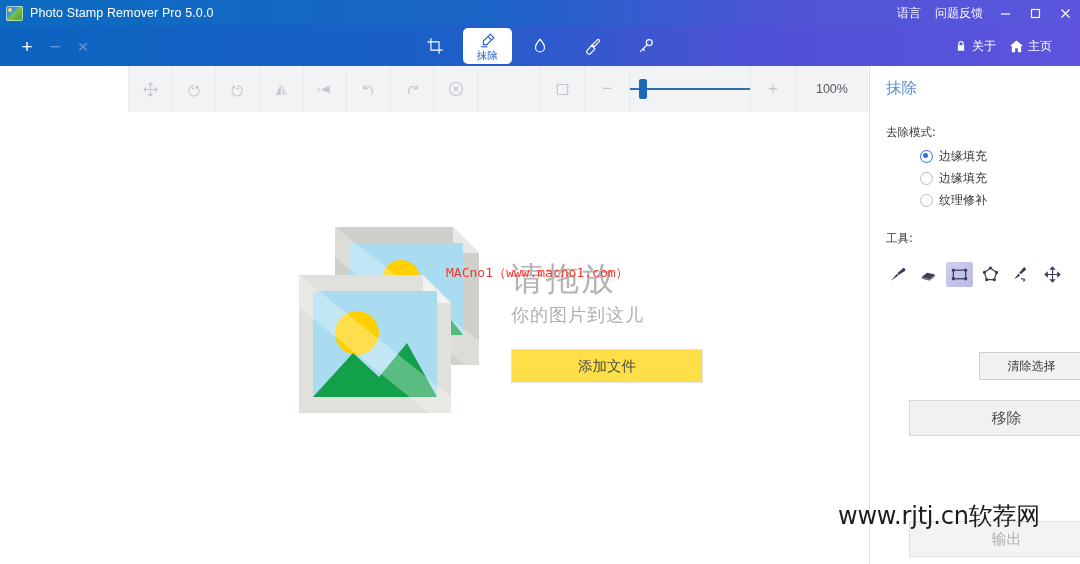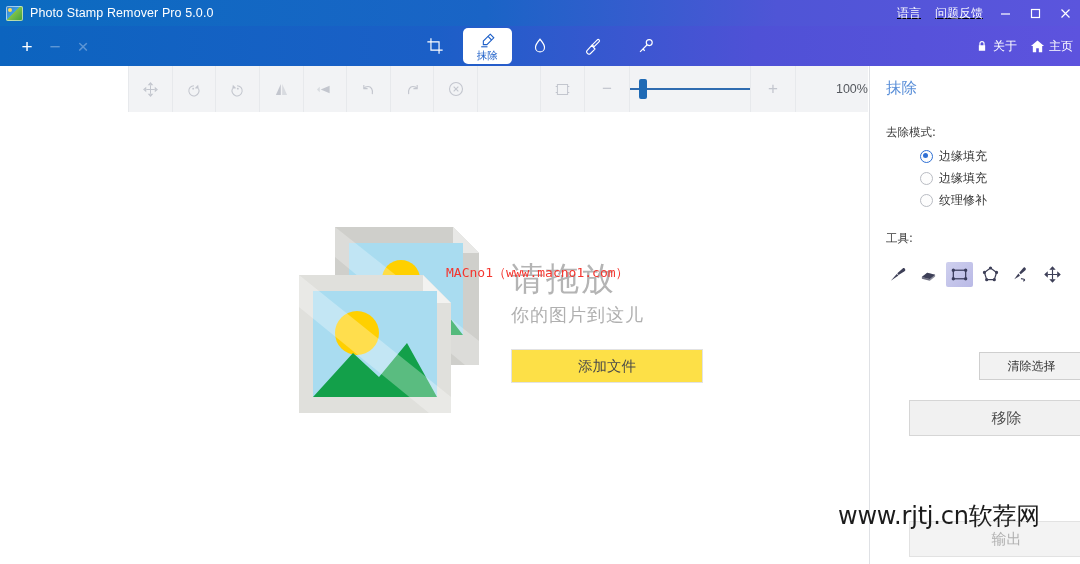--- a/index.html
+++ b/index.html
@@ -21,21 +21,21 @@
     width:17px;height:15px;margin-left:6px;margin-right:7px;border-radius:2px;
     background:linear-gradient(135deg,#2f7ccb 0%,#3fa0e0 45%,#7ec24a 46%,#3f9e3b 100%);
     position:relative;box-shadow:inset 0 0 0 1px rgba(255,255,255,.55);
     flex:0 0 auto;
   }
   .app-icon:after{
     content:"";position:absolute;left:2px;top:2px;width:4px;height:4px;border-radius:50%;
     background:#ffd84d;
   }
   .app-title{color:#ffffff;font-size:12.5px;letter-spacing:.1px;}
-  .tb-right{margin-left:auto;display:flex;align-items:flex-end;height:26px;text-decoration:underline;}
+  .tb-right{margin-left:auto;display:flex;align-items:flex-end;height:26px;}
   .tb-link{
     color:#ffffff;font-size:12px;padding:0 7px;line-height:26px;opacity:.97;
   }
   .wbtn{
     width:30px;height:26px;display:flex;align-items:center;justify-content:center;
     color:#ffffff;
   }
   .wbtn svg{display:block;}
 
   
@@ -54,21 +54,21 @@
     position:absolute;left:0;right:0;margin:0 auto;width:260px;
     display:flex;align-items:center;justify-content:space-between;height:40px;
   }
   .tool-tab{
     width:49px;height:36px;border-radius:5px;display:flex;flex-direction:column;
     align-items:center;justify-content:center;color:#ffffff;gap:1px;
   }
   .tool-tab.active{background:#ffffff;color:#1d5fc8;}
   .tool-tab .tt-label{font-size:10.5px;line-height:11px;}
   .tool-tab svg{display:block;}
-  .nav-right{margin-left:auto;display:flex;align-items:center;padding-right:2px;gap:3px;}
+  .nav-right{margin-left:auto;display:flex;align-items:center;padding-right:23px;gap:3px;}
   .nav-item{
     display:flex;align-items:center;gap:4px;color:#ffffff;font-size:12px;padding:3px 5px;
   }
 
   
   .subbar{
     position:absolute;left:128px;top:66px;width:740px;height:46px;
     background:#f2f3f5;border-bottom:1px solid #e3e5e8;
     display:flex;align-items:center;
   }
@@ -85,21 +85,21 @@
   }
   .zoom-btn.plus{border-left:1px solid #e7e9ec;border-right:1px solid #e7e9ec;}
   .slider{
     position:relative;width:120px;height:46px;display:flex;align-items:center;
   }
   .slider .track{width:120px;height:2px;background:#2f6cb0;}
   .slider .knob{
     position:absolute;left:9px;top:13px;width:8px;height:20px;border-radius:2px;background:#1f6ab5;
   }
   .zoom-val{
-    width:72px;text-align:right;font-size:12.5px;color:#55585e;
+    width:72px;text-align:center;font-size:12.5px;color:#55585e;
   }
 
   
   .filerail{
     position:absolute;left:0;top:66px;width:128px;height:498px;background:#ffffff;
     border-right:1px solid #e9ebee;
   }
 
   
   .canvas{

